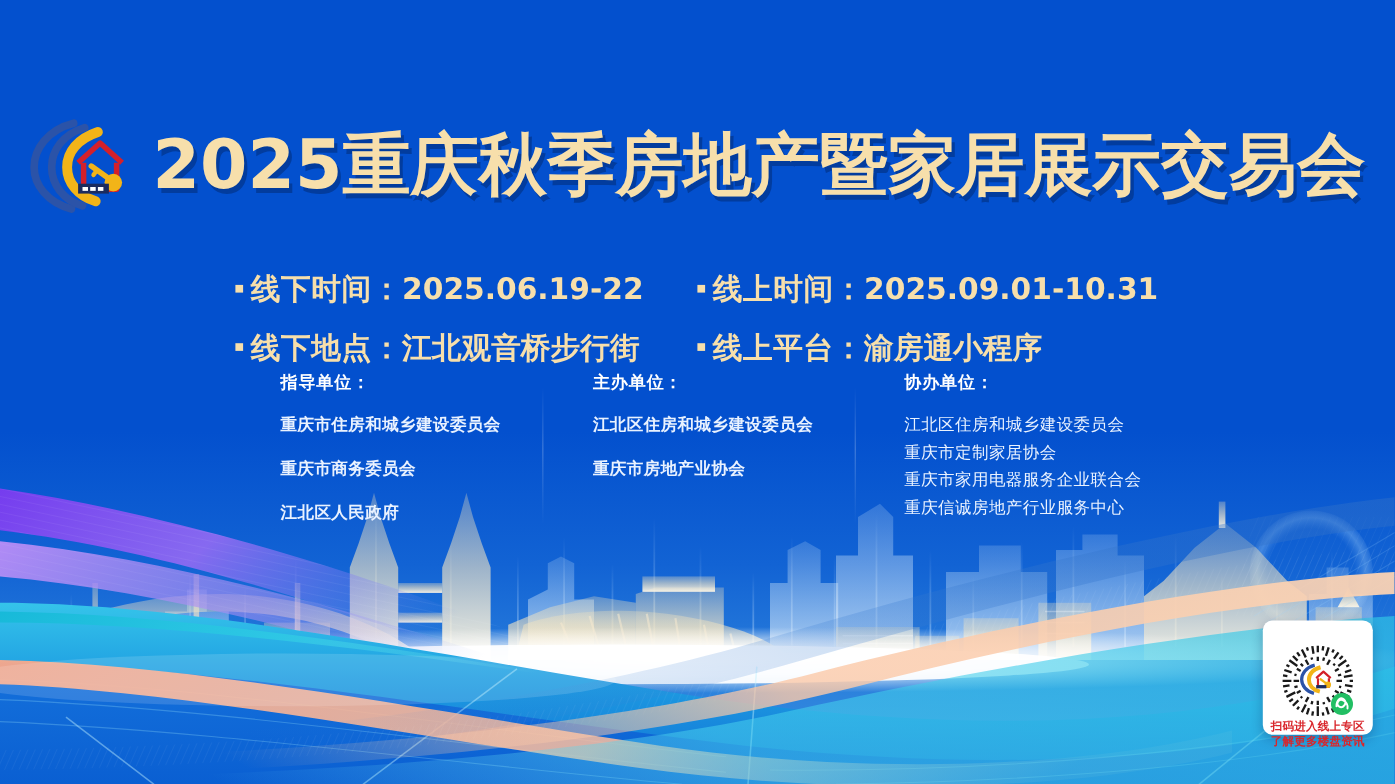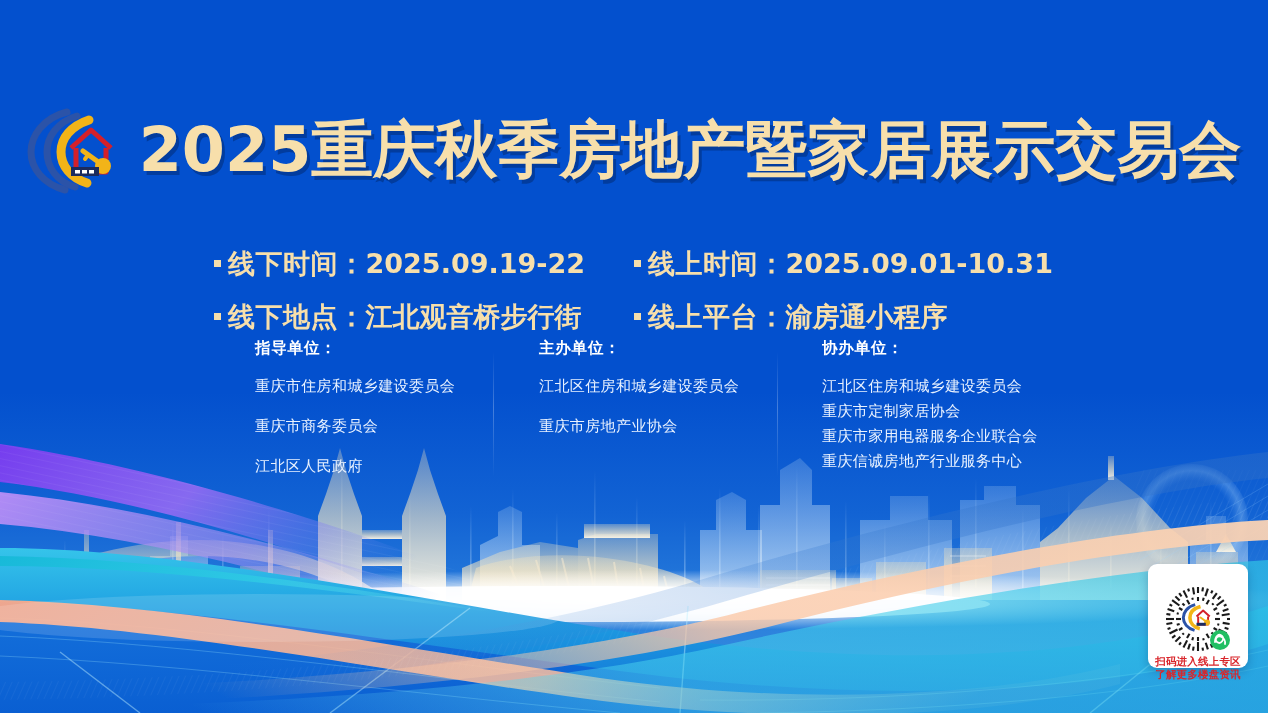--- a/index.html
+++ b/index.html
@@ -74,21 +74,21 @@
   .org-head {
     color: #ffffff; font-size: 15.5px; font-weight: 700;
     letter-spacing: .8px; white-space: nowrap; margin-bottom: 18px;
     font-family: "DejaVu Sans", "Liberation Sans", sans-serif;
   }
   .org-item {
     color: #e9f2ff; font-size: 15px; font-weight: 400;
     letter-spacing: .4px; white-space: nowrap;
     font-family: "DejaVu Sans", "Liberation Sans", sans-serif;
   }
-  .org-col.c1 .org-item, .org-col.c2 .org-item { margin-bottom: 21px; }
+  .org-col.c1 .org-item, .org-col.c2 .org-item { margin-bottom: 21px; font-weight: bold; }
   .org-col.c3 .org-item { margin-bottom: 6px; }
 
   
   .org-div { position: absolute; width: 1px; background: linear-gradient(180deg, rgba(255,255,255,0) 0%, rgba(255,255,255,.26) 45%, rgba(255,255,255,0) 100%); }
   .org-div.d1 { left: 493px; top: 352px; height: 125px; }
   .org-div.d2 { left: 777px; top: 352px; height: 125px; }
 
   
   .qr-card {
     position: absolute; left: 1148px; top: 564px;
@@ -344,21 +344,21 @@
         <rect x="62" y="66" width="5" height="3.5" fill="#ffffff"></rect>
       </svg>
       <div class="main-title">2025重庆秋季房地产暨家居展示交易会</div>
     </div>
 
     <div class="sub-block">
       <div class="sub-line row1">
         <span class="sub-item first">
           <span class="bullet"></span>
           <span class="sub-label">线下时间：</span>
-          <span class="sub-val">2025.09.19-22</span>
+          <span class="sub-val">2025.06.19-22</span>
         </span>
         <span class="sub-item second">
           <span class="bullet"></span>
           <span class="sub-label">线上时间：</span>
           <span class="sub-val">2025.09.01-10.31</span>
         </span>
       </div>
       <div class="sub-line row2">
         <span class="sub-item first">
           <span class="bullet"></span>

